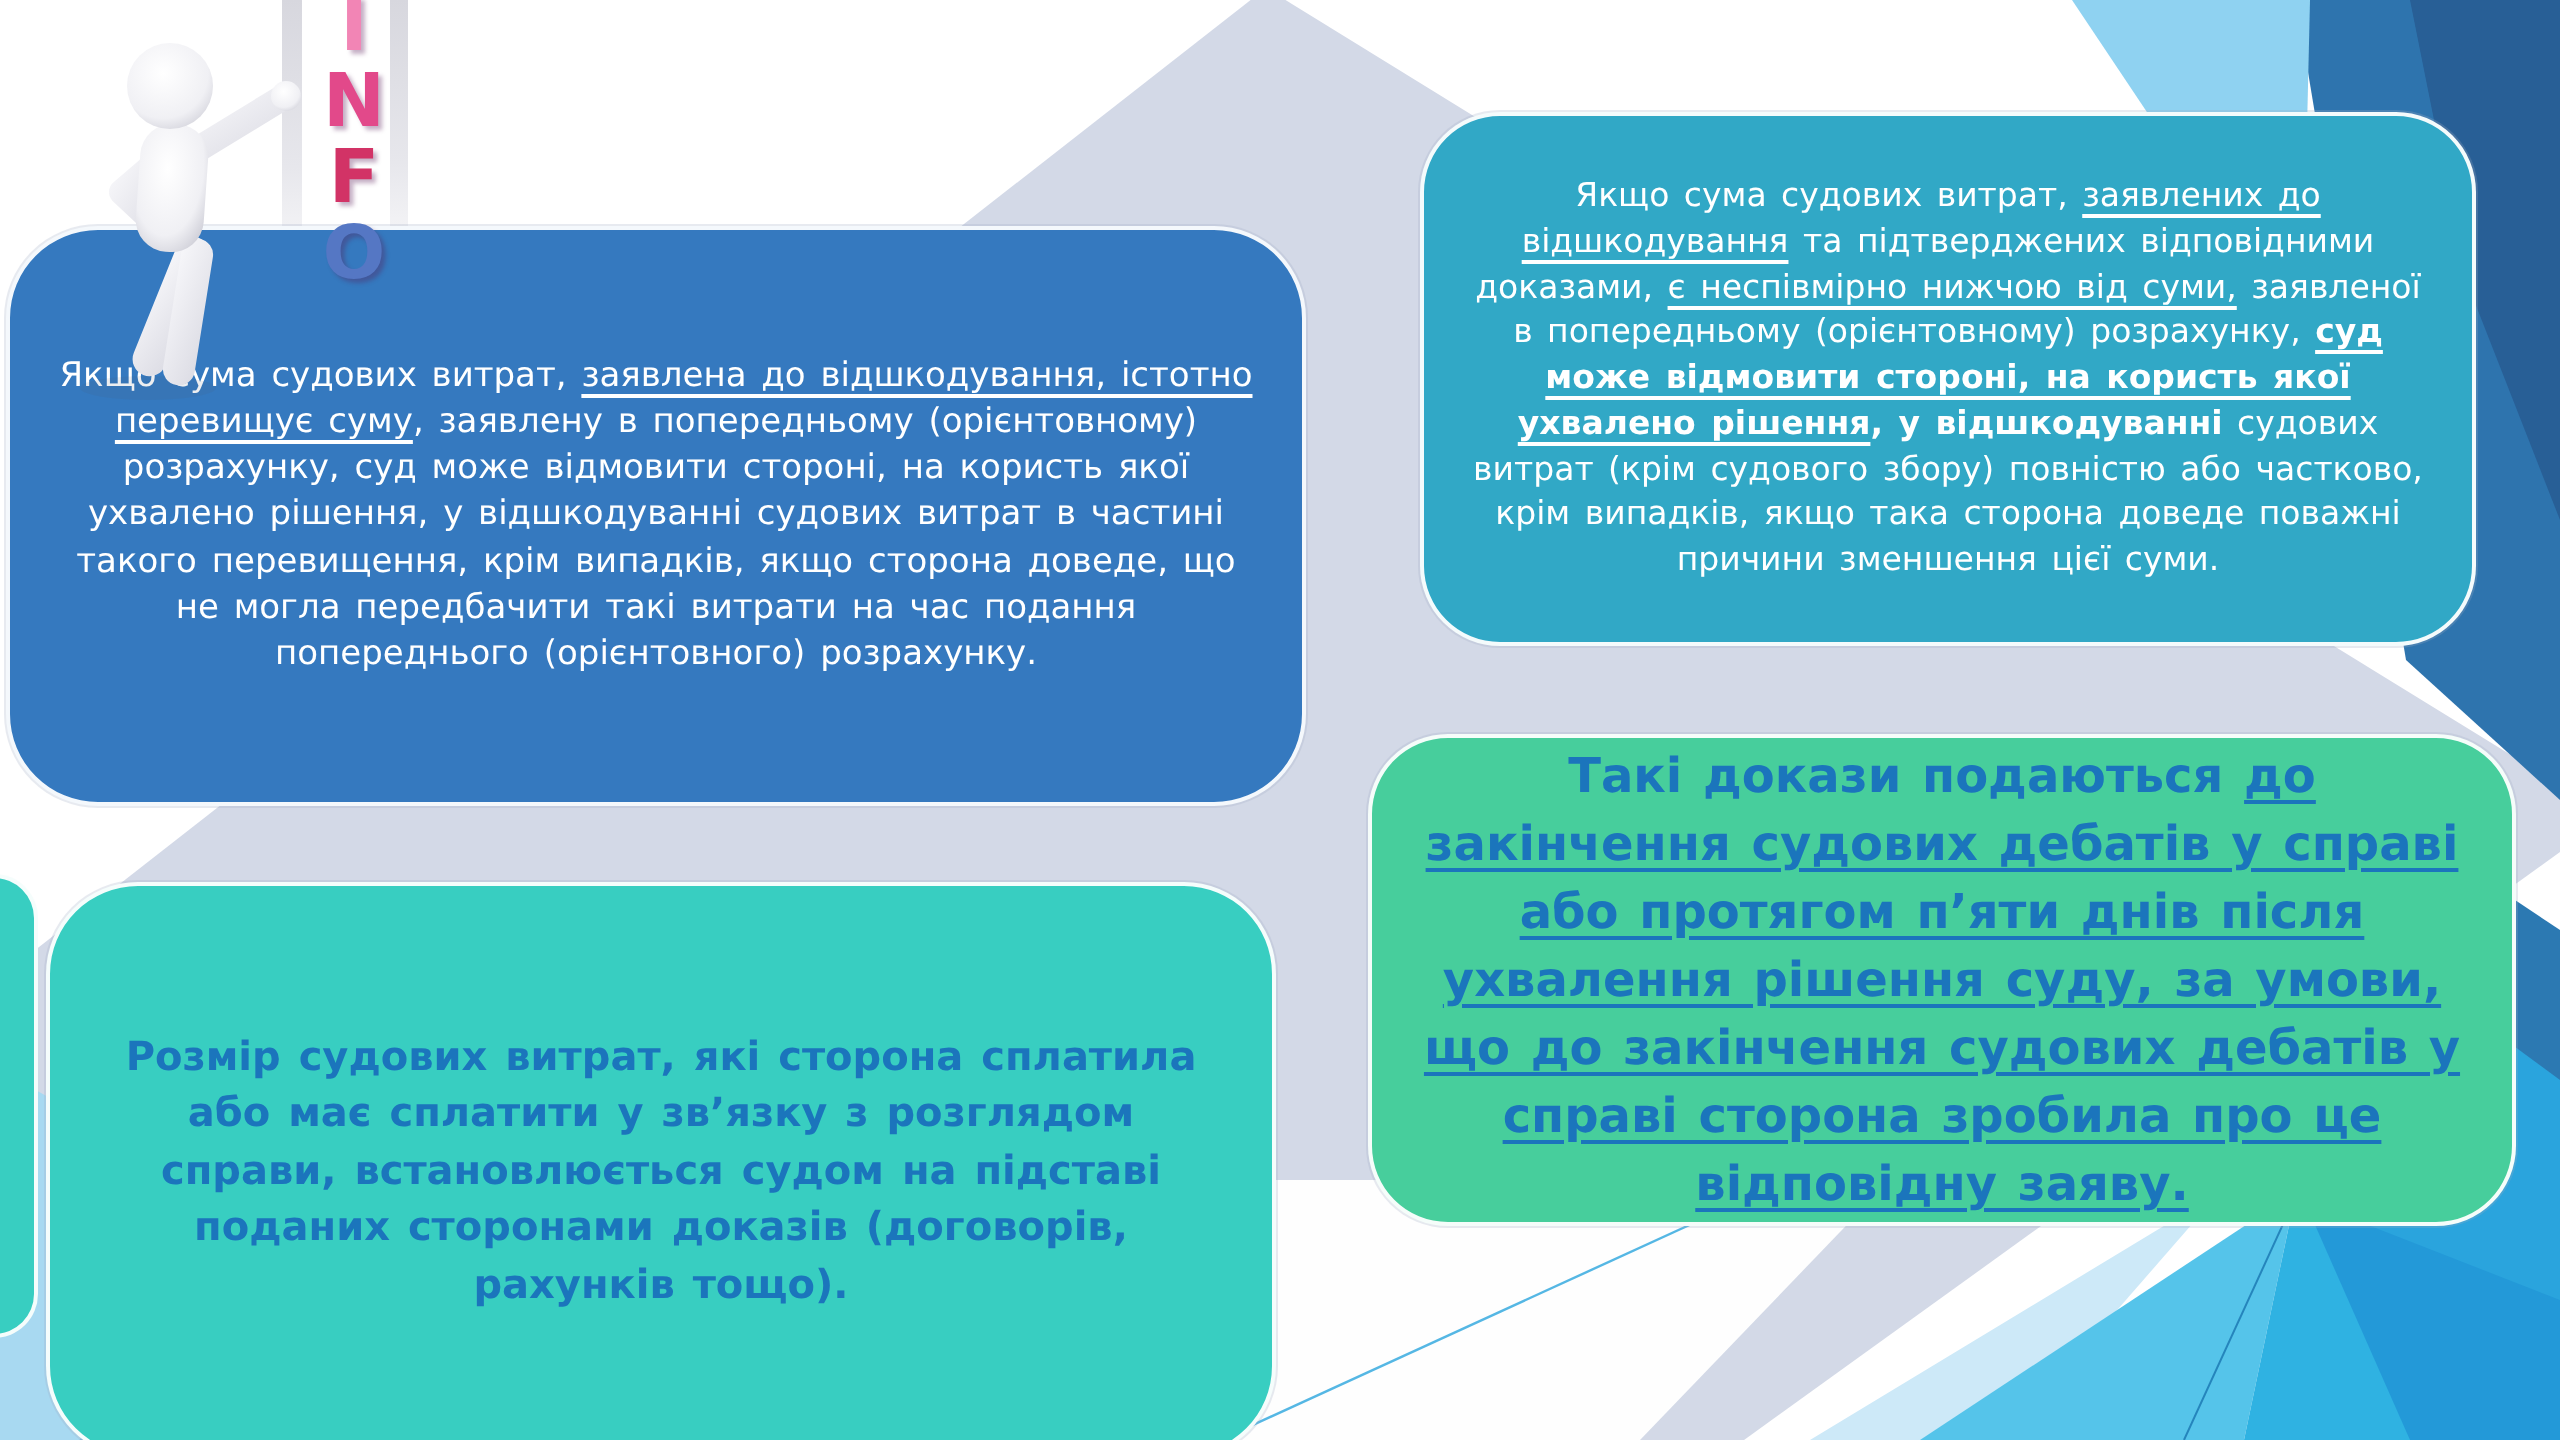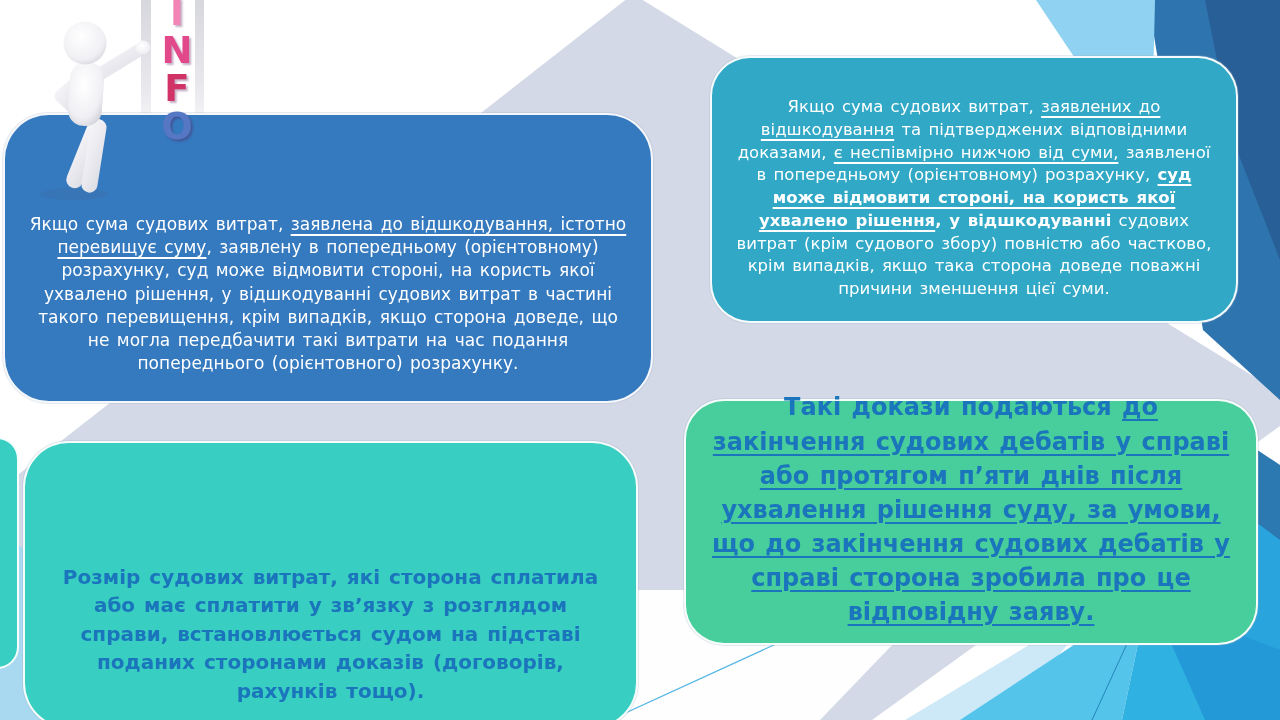--- a/index.html
+++ b/index.html
@@ -18,42 +18,42 @@
     font-weight:bold;font-size:37px;letter-spacing:0;
   }
   .info-letters span{text-shadow:2px 2px 2px rgba(90,30,90,.35);}
   .li-i{color:#F285B5;}
   .li-n{color:#E2498A;}
   .li-f{color:#D23366;}
   .li-o{color:#5577C4;text-shadow:2px 2px 2px rgba(60,40,120,.45);}
   .figure{position:absolute;z-index:4;left:22px;top:16px;}
   
   .box{
-    position:absolute;z-index:3;display:flex;align-items:flex-end;justify-content:center;
+    position:absolute;z-index:3;display:flex;align-items:center;justify-content:center;
     box-sizing:border-box;text-align:center;border:2px solid rgba(255,255,255,.95);
     box-shadow:0 0 0 1px rgba(160,170,195,.25);
   }
   .box p{margin:0;word-spacing:2px;}
   .box-top-left{
     left:3px;top:113px;width:650px;height:290px;border-radius:46px;
     background:var(--box-top-left-bg);color:#ffffff;font-size:17px;line-height:1.36;padding:26px 22px;
   }
   .box-top-right{
     left:710px;top:56px;width:528px;height:267px;border-radius:40px;
     background:var(--box-top-right-bg);color:#ffffff;font-size:16.5px;line-height:1.38;padding:20px 24px;
   }
   .box-bottom-left{
     left:23px;top:441px;width:615px;height:288px;border-radius:46px;
     background:var(--box-bottom-left-bg);color:var(--body-text-blue);font-size:20px;line-height:1.42;
     font-weight:600;padding:22px 36px;
   }
   .box-bottom-right{
     left:684px;top:367px;width:574px;height:246px;border-radius:40px;
     background:var(--box-bottom-right-bg);color:var(--body-text-blue);font-size:24px;line-height:1.42;
-    font-weight:600;padding:14px 22px;margin-top:32px;
+    font-weight:600;padding:14px 22px;
   }
   .seg-underline{text-decoration:underline;text-decoration-thickness:1.5px;text-underline-offset:4px;}
   .seg-bold{font-weight:bold;}
   .seg-bold-underline{font-weight:bold;text-decoration:underline;text-decoration-thickness:2px;text-underline-offset:4px;}
   
   .left-sliver{
     position:absolute;z-index:1;left:-30px;top:437px;width:45px;height:228px;border-radius:22px;
     background:var(--box-bottom-left-bg);border:2px solid rgba(255,255,255,.95);
   }
 </style>

